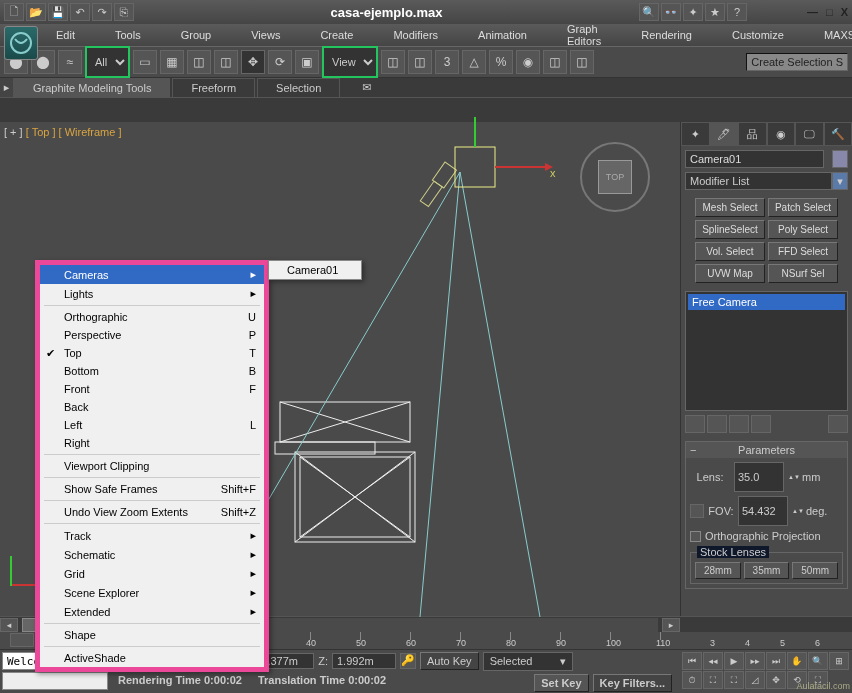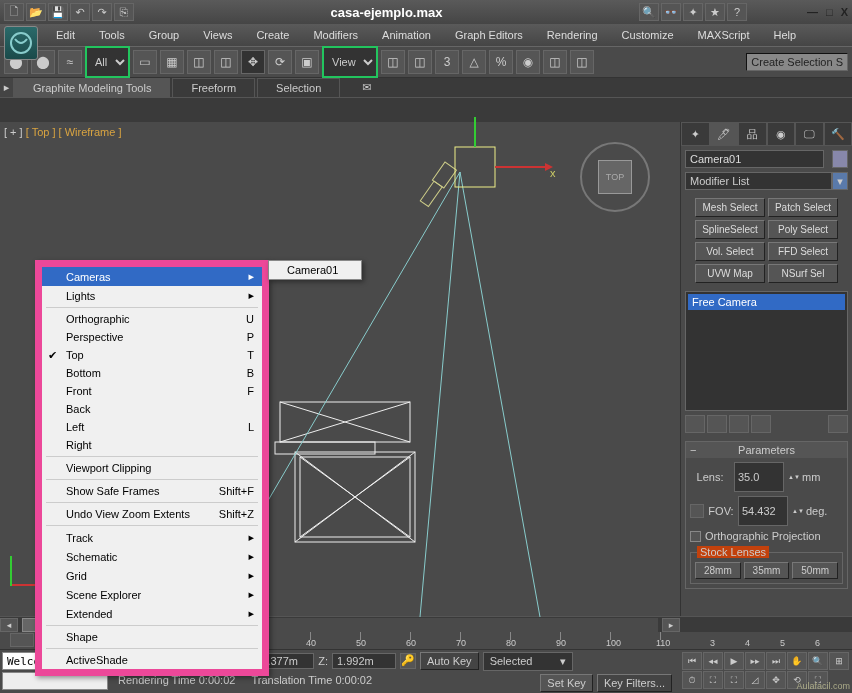--- a/index.html
+++ b/index.html
@@ -7,21 +7,21 @@
 
 .titlebar { height: 24px; background: linear-gradient(#5a5a5a,#454545); display: flex; align-items: center; padding: 0 4px; }
 .titlebar .icon-row { display: flex; gap: 2px; }
 .tb-icon { width: 20px; height: 18px; background: #555; border: 1px solid #666; display: flex; align-items: center; justify-content: center; }
 .titlebar .title { flex: 1; text-align: center; font-weight: bold; color: #fff; font-size: 13px; }
 .winctrl { display: flex; gap: 8px; font-size: 14px; font-weight: bold; color: #222; }
 
 .app-icon { width: 34px; height: 34px; background: linear-gradient(#2a6a6a,#1a4a4a); border: 1px solid #888; border-radius: 3px; display: flex; align-items: center; justify-content: center; margin: 2px 4px 0 2px; position: absolute; left: 2px; top: 24px; z-index: 5; }
 .app-icon svg { width: 24px; height: 24px; }
 
-.menubar { height: 22px; background: linear-gradient(#5a5a5a,#454545); display: flex; align-items: center; padding-left: 44px; gap: 0; }
+.menubar { height: 22px; background: linear-gradient(#5a5a5a,#454545); display: flex; align-items: center; padding-left: 44px; gap: 16px; }
 .menubar span { padding: 2px 12px; color: #ddd; }
 
 .toolbar { height: 32px; background: #4a4a4a; border-top: 1px solid #666; border-bottom: 1px solid #333; display: flex; align-items: center; gap: 3px; padding: 0 4px; }
 .tbar-btn { width: 24px; height: 24px; background: #555; border: 1px solid #666; display: flex; align-items: center; justify-content: center; color: #ccc; font-size: 12px; }
 .tbar-sel { background: #333; border: 2px solid #22c55e; height: 32px; color: #ccc; padding: 0 4px; }
 .tbar-right { margin-left: auto; background: #888; border: 1px inset #666; padding: 2px 4px; color: #222; }
 
 .ribbon-tabs { height: 20px; background: #3a3a3a; display: flex; align-items: stretch; border-bottom: 1px solid #555; }
 .ribbon-tab { padding: 2px 18px; color: #ccc; border: 1px solid #555; border-bottom: none; margin-right: 2px; display: flex; align-items: center; }
 .ribbon-tab.active { background: #555; }
@@ -33,21 +33,21 @@
 .viewport-label { position: absolute; top: 4px; left: 4px; color: #d9a441; z-index: 2; }
 .viewport-label .plus { color: #ccc; }
 .viewport { position: absolute; inset: 0; background: #4a4a4a; }
 .viewcube { position: absolute; top: 20px; right: 30px; width: 70px; height: 70px; }
 .viewcube .circle { width: 70px; height: 70px; border: 2px solid #777; border-radius: 50%; position: absolute; }
 .viewcube .cube { position: absolute; left: 18px; top: 18px; width: 34px; height: 34px; background: #666; border: 1px solid #999; display: flex; align-items: center; justify-content: center; font-size: 9px; color: #aaa; }
 .axis-gizmo { position: absolute; bottom: 30px; left: 10px; width: 40px; height: 40px; }
 .axis-gizmo .x { position: absolute; bottom: 0; left: 0; width: 30px; height: 2px; background: #c33; }
 .axis-gizmo .y { position: absolute; bottom: 0; left: 0; width: 2px; height: 30px; background: #3c3; }
 
-.context-menu { position: absolute; left: 35px; top: 138px; width: 234px; background: #f0f0f0; border: 7px solid #ec4899; box-shadow: 2px 2px 5px rgba(0,0,0,.4); z-index: 20; color: #000; }
+.context-menu { position: absolute; left: 35px; top: 138px; width: 234px; background: #f0f0f0; border: 5px solid #ec4899; box-shadow: 2px 2px 5px rgba(0,0,0,.4); z-index: 20; color: #000; }
 .cm-item { display: flex; align-items: center; padding: 3px 8px 3px 24px; position: relative; }
 .cm-item.hl { background: #316ac5; color: #fff; }
 .cm-item .shortcut { margin-left: auto; }
 .cm-item .arrow { margin-left: auto; }
 .cm-sep { height: 1px; background: #ccc; margin: 2px 4px; }
 .cm-check { position: absolute; left: 6px; }
 .submenu { position: absolute; left: 268px; top: 138px; width: 94px; background: #f0f0f0; border: 1px solid #888; box-shadow: 2px 2px 5px rgba(0,0,0,.4); z-index: 21; color: #000; }
 .submenu .cm-item { padding-left: 18px; }
 
 .cmd-panel { width: 172px; background: #4a4a4a; border-left: 1px solid #333; display: flex; flex-direction: column; }
@@ -68,21 +68,21 @@
 .rollout { margin: 4px; border: 1px solid #666; }
 .rollout-hdr { background: #555; padding: 2px; text-align: center; position: relative; }
 .rollout-hdr .minus { position: absolute; left: 4px; }
 .rollout-body { padding: 4px; display: flex; flex-direction: column; gap: 4px; }
 .param-row { display: flex; align-items: center; gap: 4px; }
 .param-row label { width: 40px; text-align: center; }
 .spinner { background: #333; border: 1px solid #666; padding: 8px 3px; width: 50px; }
 .spin-arrows { width: 10px; display: flex; flex-direction: column; font-size: 6px; line-height: 5px; }
 .checkbox { width: 11px; height: 11px; border: 1px solid #888; background: #555; }
 .group { border: 1px solid #666; padding: 6px 4px 4px; position: relative; margin-top: 6px; }
-.group-label { position: absolute; top: -7px; left: 6px; background: #c2410c; padding: 0 3px; }
+.group-label { position: absolute; top: -7px; left: 6px; background: #0f172a; padding: 0 3px; }
 .lens-row { display: flex; gap: 3px; }
 .lens-btn { flex: 1; padding: 2px 0; background: #555; border: 1px outset #777; text-align: center; font-size: 10px; }
 
 .timeline-bar { height: 16px; background: #3a3a3a; display: flex; align-items: center; border-top: 1px solid #555; }
 .time-slider-area { flex: 1; position: relative; background: #4a4a4a; height: 14px; margin: 0 4px; }
 .time-thumb { position: absolute; left: 0; width: 80px; height: 14px; background: #666; border: 1px solid #888; display: flex; align-items: center; justify-content: center; font-size: 10px; }
 .play-btn { width: 18px; height: 14px; background: #555; border: 1px solid #666; display: flex; align-items: center; justify-content: center; font-size: 9px; }
 
 .ruler { height: 18px; background: #4a4a4a; display: flex; align-items: flex-start; position: relative; border-bottom: 1px solid #333; padding-left: 110px; }
 .ruler .tick { position: absolute; top: 0; height: 8px; width: 1px; background: #888; }
@@ -90,21 +90,21 @@
 .ruler-icon { position: absolute; left: 10px; top: 1px; width: 24px; height: 14px; background: #555; border: 1px solid #666; }
 .ruler-marker { position: absolute; left: 42px; top: 1px; width: 16px; height: 8px; background: #6a8; }
 
 .status-bar { height: 44px; background: #4a4a4a; display: flex; }
 .status-left { width: 110px; display: flex; flex-direction: column; }
 .welcome { background: #fff; color: #000; border: 1px solid #888; padding: 2px 4px; margin: 2px; height: 18px; font-family: monospace; }
 .status-mid { flex: 1; display: flex; flex-direction: column; }
 .coord-row { display: flex; align-items: center; gap: 4px; padding: 2px 4px; height: 22px; }
 .coord-box { background: #333; border: 1px solid #666; padding: 1px 4px; width: 64px; }
 .lock-icon { width: 16px; height: 16px; background: #555; border: 1px solid #666; }
-.info-row { display: flex; gap: 16px; padding: 2px 8px; font-size: 10px; }
+.info-row { display: flex; gap: 16px; padding: 2px 8px; font-size: 10px; font-weight: bold; }
 .key-box { background: #555; border: 1px outset #777; padding: 2px 6px; }
 .sel-box { background: #333; border: 1px solid #666; padding: 2px 6px; width: 90px; display: flex; }
 .nav-ctrls { display: flex; flex-wrap: wrap; width: 172px; gap: 1px; padding: 2px; align-content: flex-start; }
 .nav-btn { width: 20px; height: 18px; background: #555; border: 1px solid #666; display: flex; align-items: center; justify-content: center; font-size: 9px; }
 
 .watermark { position: absolute; right: 2px; bottom: 2px; font-size: 9px; color: #aa8; z-index: 30; }
 
 svg { overflow: visible; }
 </style>
 </head>

